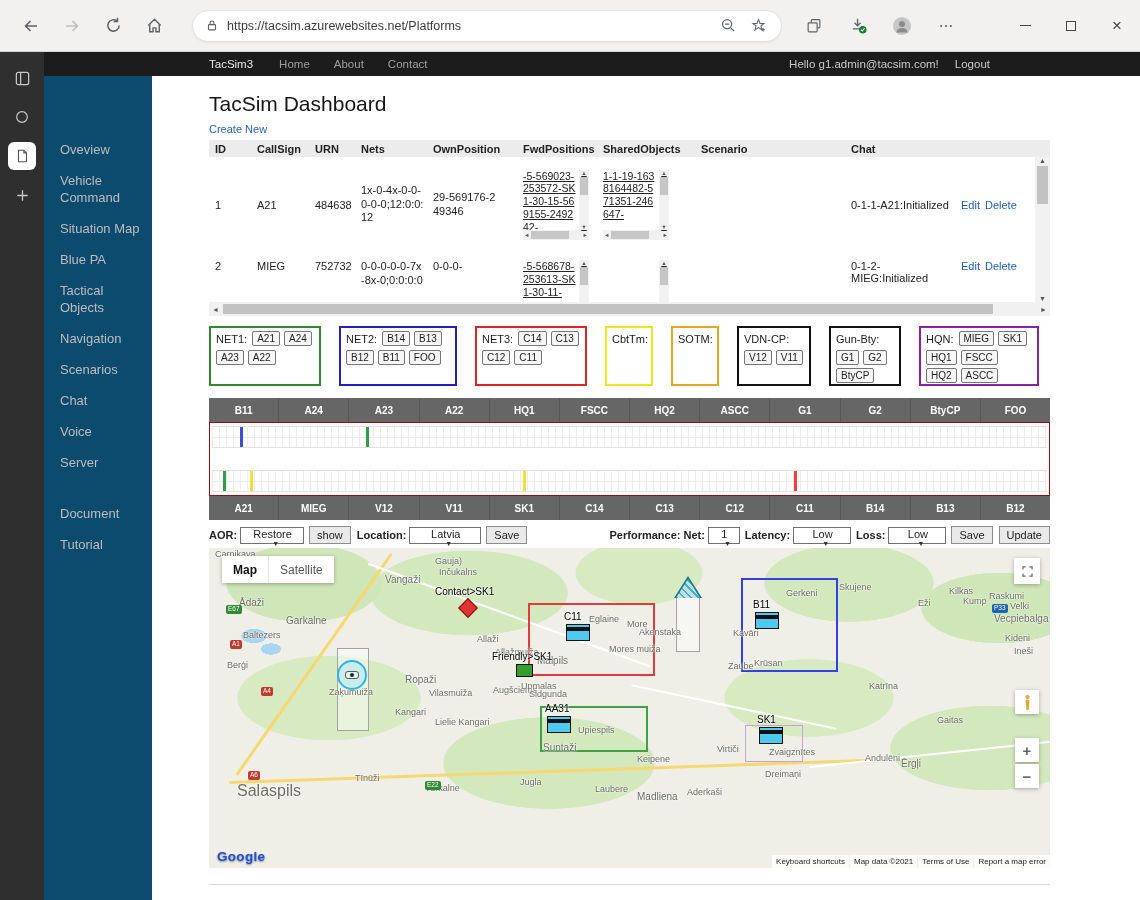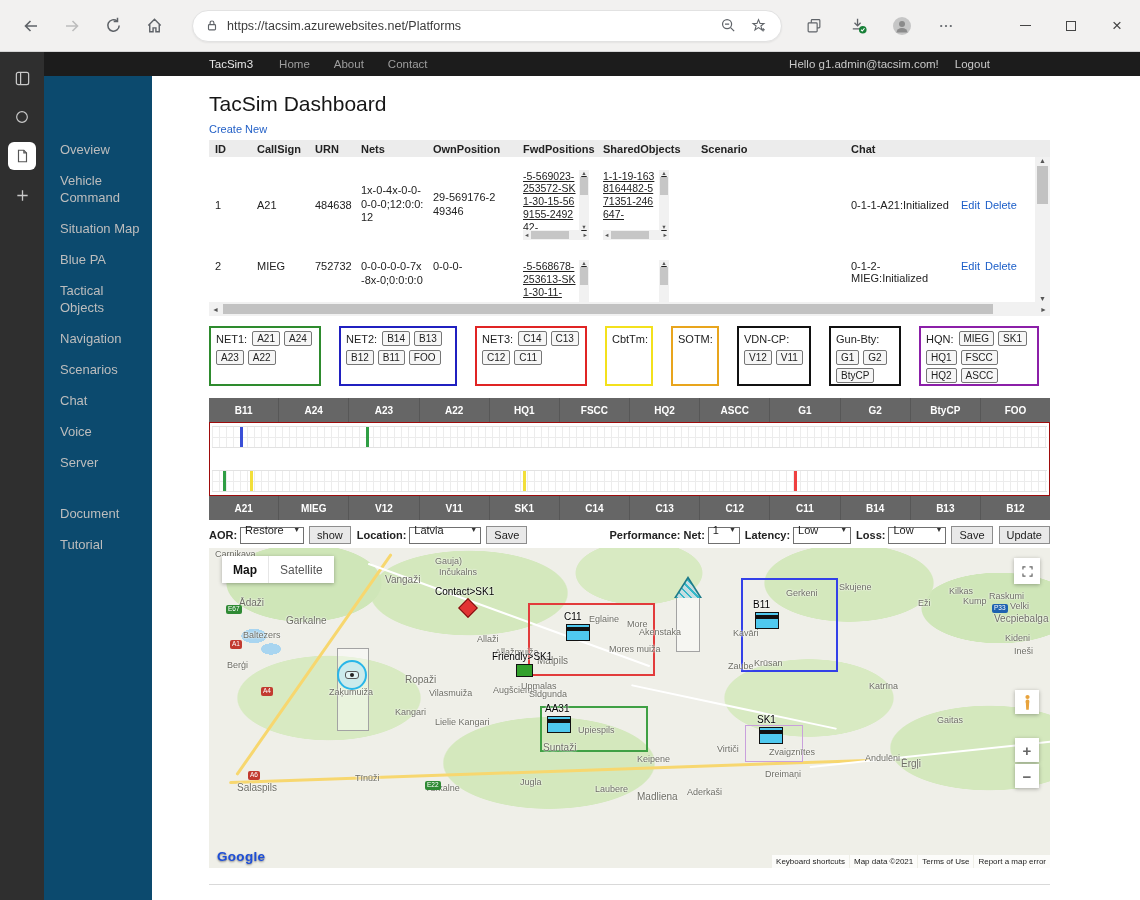--- a/index.html
+++ b/index.html
@@ -110,21 +110,21 @@
           repeating-linear-gradient(90deg,#ececec 0 1px,transparent 1px 7px);
         border-top:1px solid #e2e2e2;border-bottom:1px solid #e2e2e2;}
   .band-top{top:3px;}
   .band-bottom{bottom:3px;}
   .mark{position:absolute;top:0;bottom:0;width:3px;}
 
   
   .controls{width:841px;margin-top:6px;display:flex;align-items:center;font-size:11px;}
   .ctl-label{font-weight:bold;margin-right:3px;white-space:nowrap;}
   .sel{display:inline-flex;align-items:center;justify-content:space-between;border:1px solid #707070;
-       background:#fff;height:17px;padding:0 3px 11px 4px;margin-right:5px;cursor:pointer;}
+       background:#fff;height:17px;padding:0 3px 11px 4px;margin-right:5px;cursor:pointer;flex-direction:column;}
   .sel .arr{font-size:7px;color:#333;margin-left:6px;}
   .sel-restore{width:64px}.sel-latvia{width:72px}.sel-net{width:32px}.sel-low{width:58px}
   .btn{border:1px solid #8d8d8d;background:#e9e9e9;height:18px;padding:0 7px;font-size:11px;
        margin-right:6px;display:inline-flex;align-items:center;cursor:pointer;}
   .ctl-right{margin-left:auto;display:flex;align-items:center;}
   .ctl-right .btn:last-of-type{margin-right:0;}
 
   
   .map{position:relative;width:841px;height:320px;margin-top:4px;overflow:hidden;background:#efefe8;}
   .map-bg{position:absolute;inset:0;background:
@@ -645,21 +645,21 @@
           <div class="plbl" style="left: 34px; top: 82px;">Baltezers</div>
           <div class="plbl" style="left: 18px; top: 112px;">Berģi</div>
           <div class="plbl" style="left: 120px; top: 139px;">Zaķumuiža</div>
           <div class="plbl" style="left: 196px; top: 126px; font-size: 10px;">Ropaži</div>
           <div class="plbl" style="left: 220px; top: 140px;">Vilasmuiža</div>
           <div class="plbl" style="left: 284px; top: 137px;">Augšciems</div>
           <div class="plbl" style="left: 186px; top: 159px;">Kangari</div>
           <div class="plbl" style="left: 226px; top: 169px;">Lielie Kangari</div>
           <div class="plbl" style="left: 146px; top: 225px;">Tīnūži</div>
           <div class="plbl" style="left: 216px; top: 235px;">Turkalne</div>
-          <div class="plbl" style="left: 28px; top: 234px; font-size: 10px;">Salaspils</div>
+          <div class="plbl" style="left: 28px; top: 234px; font-size: 16px;">Salaspils</div>
           <div class="plbl" style="left: 311px; top: 229px;">Jugla</div>
           <div class="plbl" style="left: 386px; top: 236px;">Laubere</div>
           <div class="plbl" style="left: 428px; top: 243px; font-size: 10px;">Madliena</div>
           <div class="plbl" style="left: 478px; top: 239px;">Aderkaši</div>
           <div class="plbl" style="left: 428px; top: 206px;">Keipene</div>
           <div class="plbl" style="left: 556px; top: 221px;">Dreimaņi</div>
           <div class="plbl" style="left: 560px; top: 199px;">Zvaigznītes</div>
           <div class="plbl" style="left: 508px; top: 196px;">Virtiči</div>
           <div class="plbl" style="left: 692px; top: 210px; font-size: 10px;">Ērgļi</div>
           <div class="plbl" style="left: 656px; top: 205px;">Andulēni</div>

